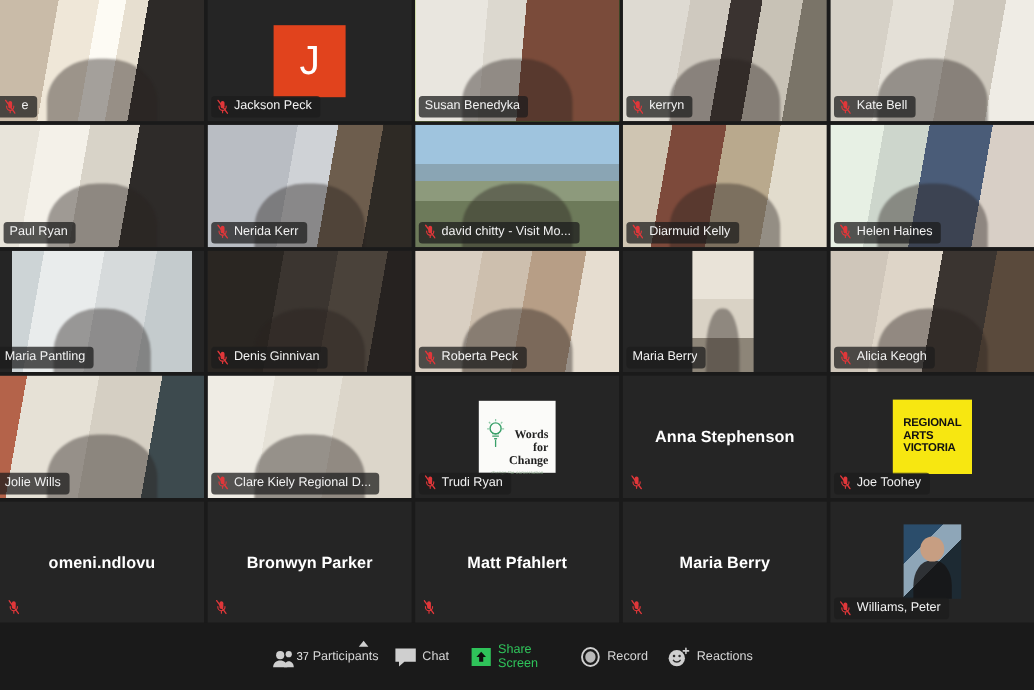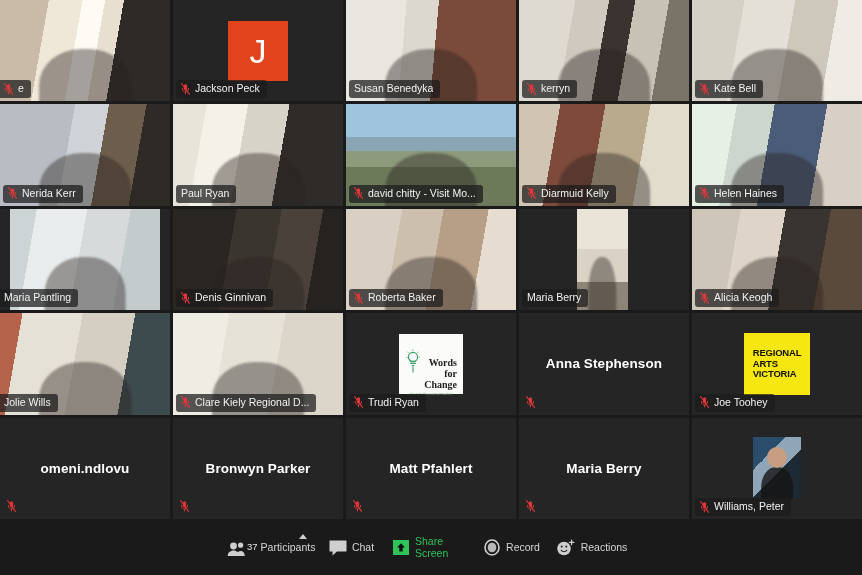--- a/index.html
+++ b/index.html
@@ -179,39 +179,39 @@
           <svg class="mic" viewBox="0 0 10 13">
             <path d="M5 1.1c-1 0-1.8.8-1.8 1.8v3.4c0 1 .8 1.8 1.8 1.8s1.8-.8 1.8-1.8V2.9C6.8 1.9 6 1.1 5 1.1z" fill="#e0373a"></path>
             <path d="M1.7 5.9v.6c0 1.8 1.5 3.3 3.3 3.3s3.3-1.5 3.3-3.3v-.6" stroke="#e0373a" stroke-width="1.05" fill="none" stroke-linecap="round"></path>
             <path d="M5 9.9v2.1" stroke="#e0373a" stroke-width="1.05" stroke-linecap="round"></path>
             <path d="M0.6 0.4L9.4 12.4" stroke="#e0373a" stroke-width="1.25" stroke-linecap="round"></path>
           </svg>
           <span class="nm">Kate Bell</span>
         </div>
       </div>
       <div class="tile">
+        <div class="vid" style="background: linear-gradient(100deg, rgb(232, 228, 218) 0px, rgb(232, 228, 218) 18%, rgb(244, 241, 233) 18%, rgb(244, 241, 233) 40%, rgb(216, 211, 200) 40%, rgb(216, 211, 200) 62%, rgb(46, 43, 41) 62%, rgb(46, 43, 41) 100%);">
+          <div style="position: absolute; left: 50%; bottom: -14%; transform: translateX(-50%); width: 54%; height: 66%; border-radius: 46% 46% 16% 16% / 54% 54% 12% 12%; background: rgba(40, 34, 30, 0.42); filter: blur(1px);"></div>
+        </div>
+        <div class="badge">
+          <span class="nm">Paul Ryan</span>
+        </div>
+      </div>
+      <div class="tile">
         <div class="vid" style="background: linear-gradient(100deg, rgb(185, 189, 195) 0px, rgb(185, 189, 195) 40%, rgb(207, 210, 214) 40%, rgb(207, 210, 214) 58%, rgb(109, 93, 77) 58%, rgb(109, 93, 77) 78%, rgb(46, 42, 37) 78%, rgb(46, 42, 37) 100%);">
           <div style="position: absolute; left: 50%; bottom: -14%; transform: translateX(-50%); width: 54%; height: 66%; border-radius: 46% 46% 16% 16% / 54% 54% 12% 12%; background: rgba(40, 34, 30, 0.42); filter: blur(1px);"></div>
         </div>
         <div class="badge">
           <svg class="mic" viewBox="0 0 10 13">
             <path d="M5 1.1c-1 0-1.8.8-1.8 1.8v3.4c0 1 .8 1.8 1.8 1.8s1.8-.8 1.8-1.8V2.9C6.8 1.9 6 1.1 5 1.1z" fill="#e0373a"></path>
             <path d="M1.7 5.9v.6c0 1.8 1.5 3.3 3.3 3.3s3.3-1.5 3.3-3.3v-.6" stroke="#e0373a" stroke-width="1.05" fill="none" stroke-linecap="round"></path>
             <path d="M5 9.9v2.1" stroke="#e0373a" stroke-width="1.05" stroke-linecap="round"></path>
             <path d="M0.6 0.4L9.4 12.4" stroke="#e0373a" stroke-width="1.25" stroke-linecap="round"></path>
           </svg>
           <span class="nm">Nerida Kerr</span>
-        </div>
-      </div>
-      <div class="tile">
-        <div class="vid" style="background: linear-gradient(100deg, rgb(232, 228, 218) 0px, rgb(232, 228, 218) 18%, rgb(244, 241, 233) 18%, rgb(244, 241, 233) 40%, rgb(216, 211, 200) 40%, rgb(216, 211, 200) 62%, rgb(46, 43, 41) 62%, rgb(46, 43, 41) 100%);">
-          <div style="position: absolute; left: 50%; bottom: -14%; transform: translateX(-50%); width: 54%; height: 66%; border-radius: 46% 46% 16% 16% / 54% 54% 12% 12%; background: rgba(40, 34, 30, 0.42); filter: blur(1px);"></div>
-        </div>
-        <div class="badge">
-          <span class="nm">Paul Ryan</span>
         </div>
       </div>
       <div class="tile">
         <div class="vid" style="background: linear-gradient(rgb(159, 196, 222) 0px, rgb(159, 196, 222) 32%, rgb(138, 165, 180) 32%, rgb(138, 165, 180) 46%, rgb(141, 154, 124) 46%, rgb(141, 154, 124) 62%, rgb(109, 122, 90) 62%, rgb(109, 122, 90) 100%);">
           <div style="position: absolute; left: 50%; bottom: -14%; transform: translateX(-50%); width: 54%; height: 66%; border-radius: 46% 46% 16% 16% / 54% 54% 12% 12%; background: rgba(40, 34, 30, 0.42); filter: blur(1px);"></div>
         </div>
         <div class="badge">
           <svg class="mic" viewBox="0 0 10 13">
             <path d="M5 1.1c-1 0-1.8.8-1.8 1.8v3.4c0 1 .8 1.8 1.8 1.8s1.8-.8 1.8-1.8V2.9C6.8 1.9 6 1.1 5 1.1z" fill="#e0373a"></path>
             <path d="M1.7 5.9v.6c0 1.8 1.5 3.3 3.3 3.3s3.3-1.5 3.3-3.3v-.6" stroke="#e0373a" stroke-width="1.05" fill="none" stroke-linecap="round"></path>
@@ -275,21 +275,21 @@
         <div class="vid" style="background: linear-gradient(100deg, rgb(217, 207, 194) 0px, rgb(217, 207, 194) 30%, rgb(205, 191, 174) 30%, rgb(205, 191, 174) 52%, rgb(183, 158, 134) 52%, rgb(183, 158, 134) 76%, rgb(230, 221, 208) 76%, rgb(230, 221, 208) 100%);">
           <div style="position: absolute; left: 50%; bottom: -14%; transform: translateX(-50%); width: 54%; height: 66%; border-radius: 46% 46% 16% 16% / 54% 54% 12% 12%; background: rgba(40, 34, 30, 0.42); filter: blur(1px);"></div>
         </div>
         <div class="badge">
           <svg class="mic" viewBox="0 0 10 13">
             <path d="M5 1.1c-1 0-1.8.8-1.8 1.8v3.4c0 1 .8 1.8 1.8 1.8s1.8-.8 1.8-1.8V2.9C6.8 1.9 6 1.1 5 1.1z" fill="#e0373a"></path>
             <path d="M1.7 5.9v.6c0 1.8 1.5 3.3 3.3 3.3s3.3-1.5 3.3-3.3v-.6" stroke="#e0373a" stroke-width="1.05" fill="none" stroke-linecap="round"></path>
             <path d="M5 9.9v2.1" stroke="#e0373a" stroke-width="1.05" stroke-linecap="round"></path>
             <path d="M0.6 0.4L9.4 12.4" stroke="#e0373a" stroke-width="1.25" stroke-linecap="round"></path>
           </svg>
-          <span class="nm">Roberta Baker</span>
+          <span class="nm">Roberta Peck</span>
         </div>
       </div>
       <div class="tile">
         <div class="vid narrow" style="background: linear-gradient(rgb(233, 227, 216) 0px, rgb(233, 227, 216) 40%, rgb(217, 210, 197) 40%, rgb(217, 210, 197) 72%, rgb(141, 133, 120) 72%, rgb(141, 133, 120) 100%);">
           <div style="position: absolute; left: 50%; bottom: -14%; transform: translateX(-50%); width: 54%; height: 66%; border-radius: 46% 46% 16% 16% / 54% 54% 12% 12%; background: rgba(40, 34, 30, 0.42); filter: blur(1px);"></div>
         </div>
         <div class="badge">
           <span class="nm">Maria Berry</span>
         </div>
       </div>

